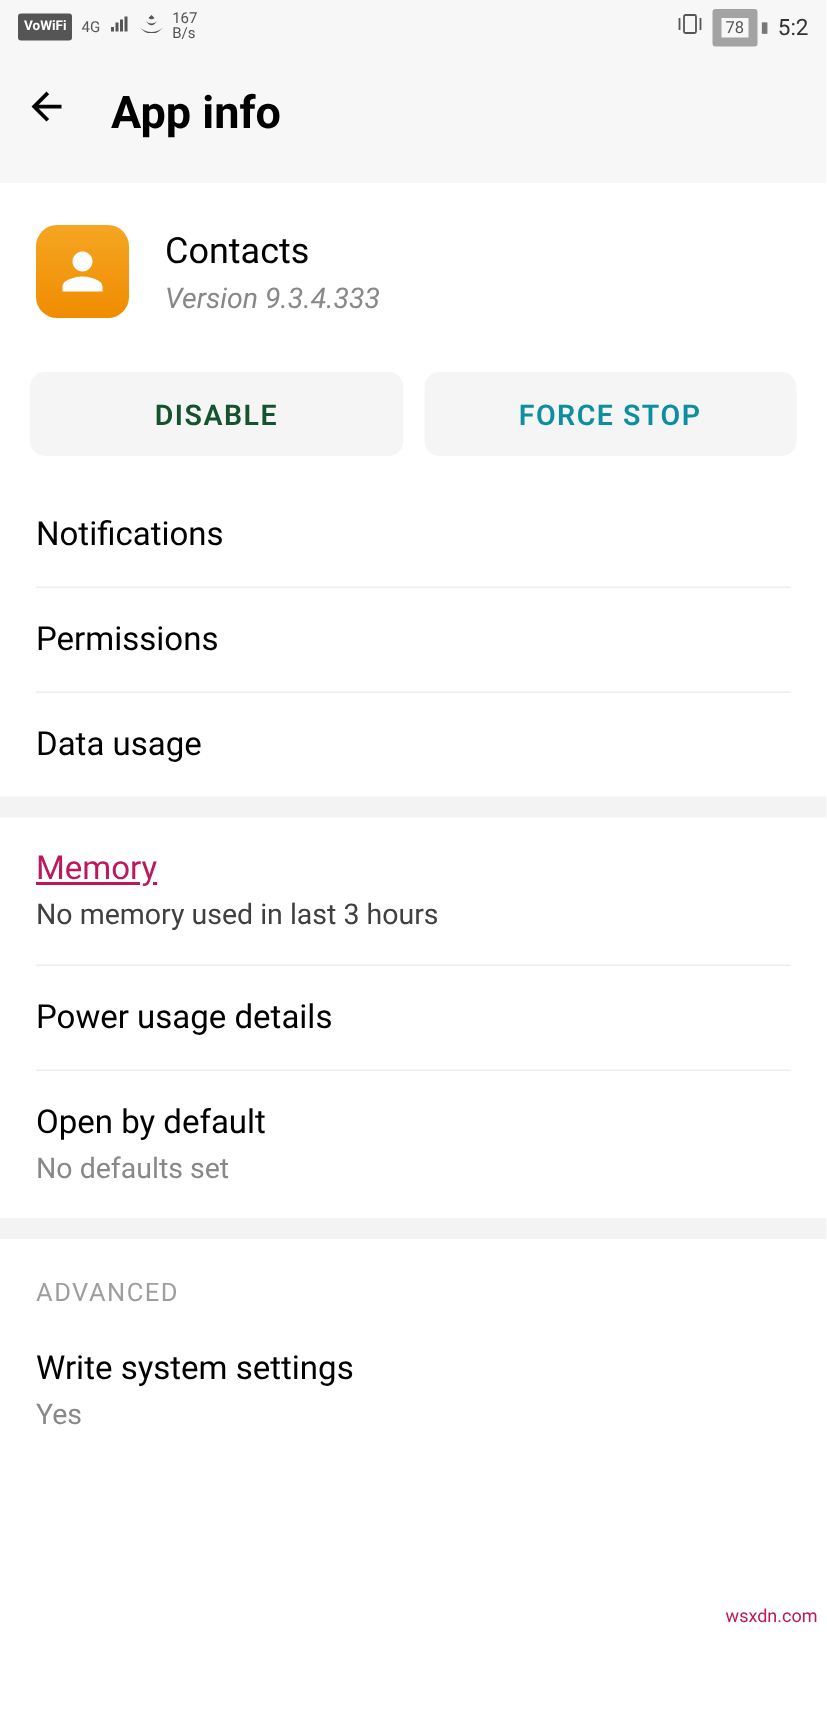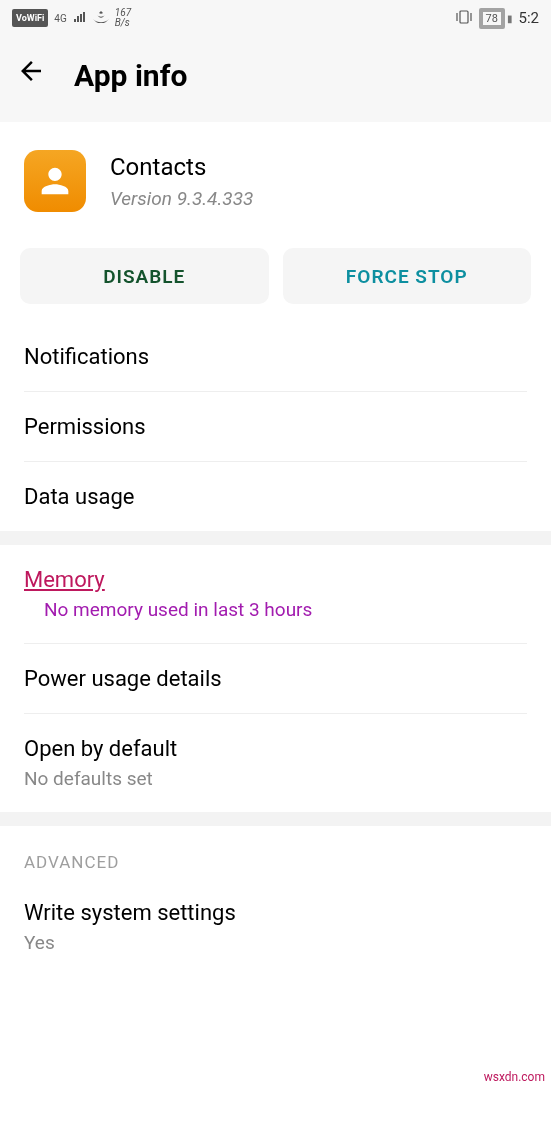--- a/index.html
+++ b/index.html
@@ -39,34 +39,33 @@
       border-radius: 2px;
     }
     .signal-text {
       font-size: 10px;
       color: #555;
     }
     .speed {
       font-size: 10px;
       line-height: 1;
       color: #555;
-      font-style: italic;
     }
     .status-right {
       display: flex;
       align-items: center;
       gap: 6px;
     }
     .battery {
       display: flex;
       align-items: center;
       gap: 2px;
     }
     .battery-box {
-      border: 4px solid #a3a3a3;
+      border: 6px solid #a3a3a3;
       border-radius: 2px;
       padding: 0 3px;
       font-size: 11px;
       color: #555;
     }
     .header {
       background: #f7f7f7;
       padding: 20px 16px 28px 16px;
       display: flex;
       align-items: center;
@@ -152,22 +151,21 @@
     .list-title.disabled {
       color: #be185d;
       text-decoration: underline;
     }
     .list-sub {
       font-size: 19px;
       color: #888;
       margin-top: 6px;
     }
     .list-sub.disabled {
-      color: #a21caf;
-      margin-left: 20px;
+      color: #404040;
     }
     .section-gap {
       height: 14px;
       background: #f3f3f3;
       margin: 0 -24px;
     }
     .storage-highlight {
       margin: 0 -20px;
       padding: 18px 20px;
       border: 3px solid #cc3030;

